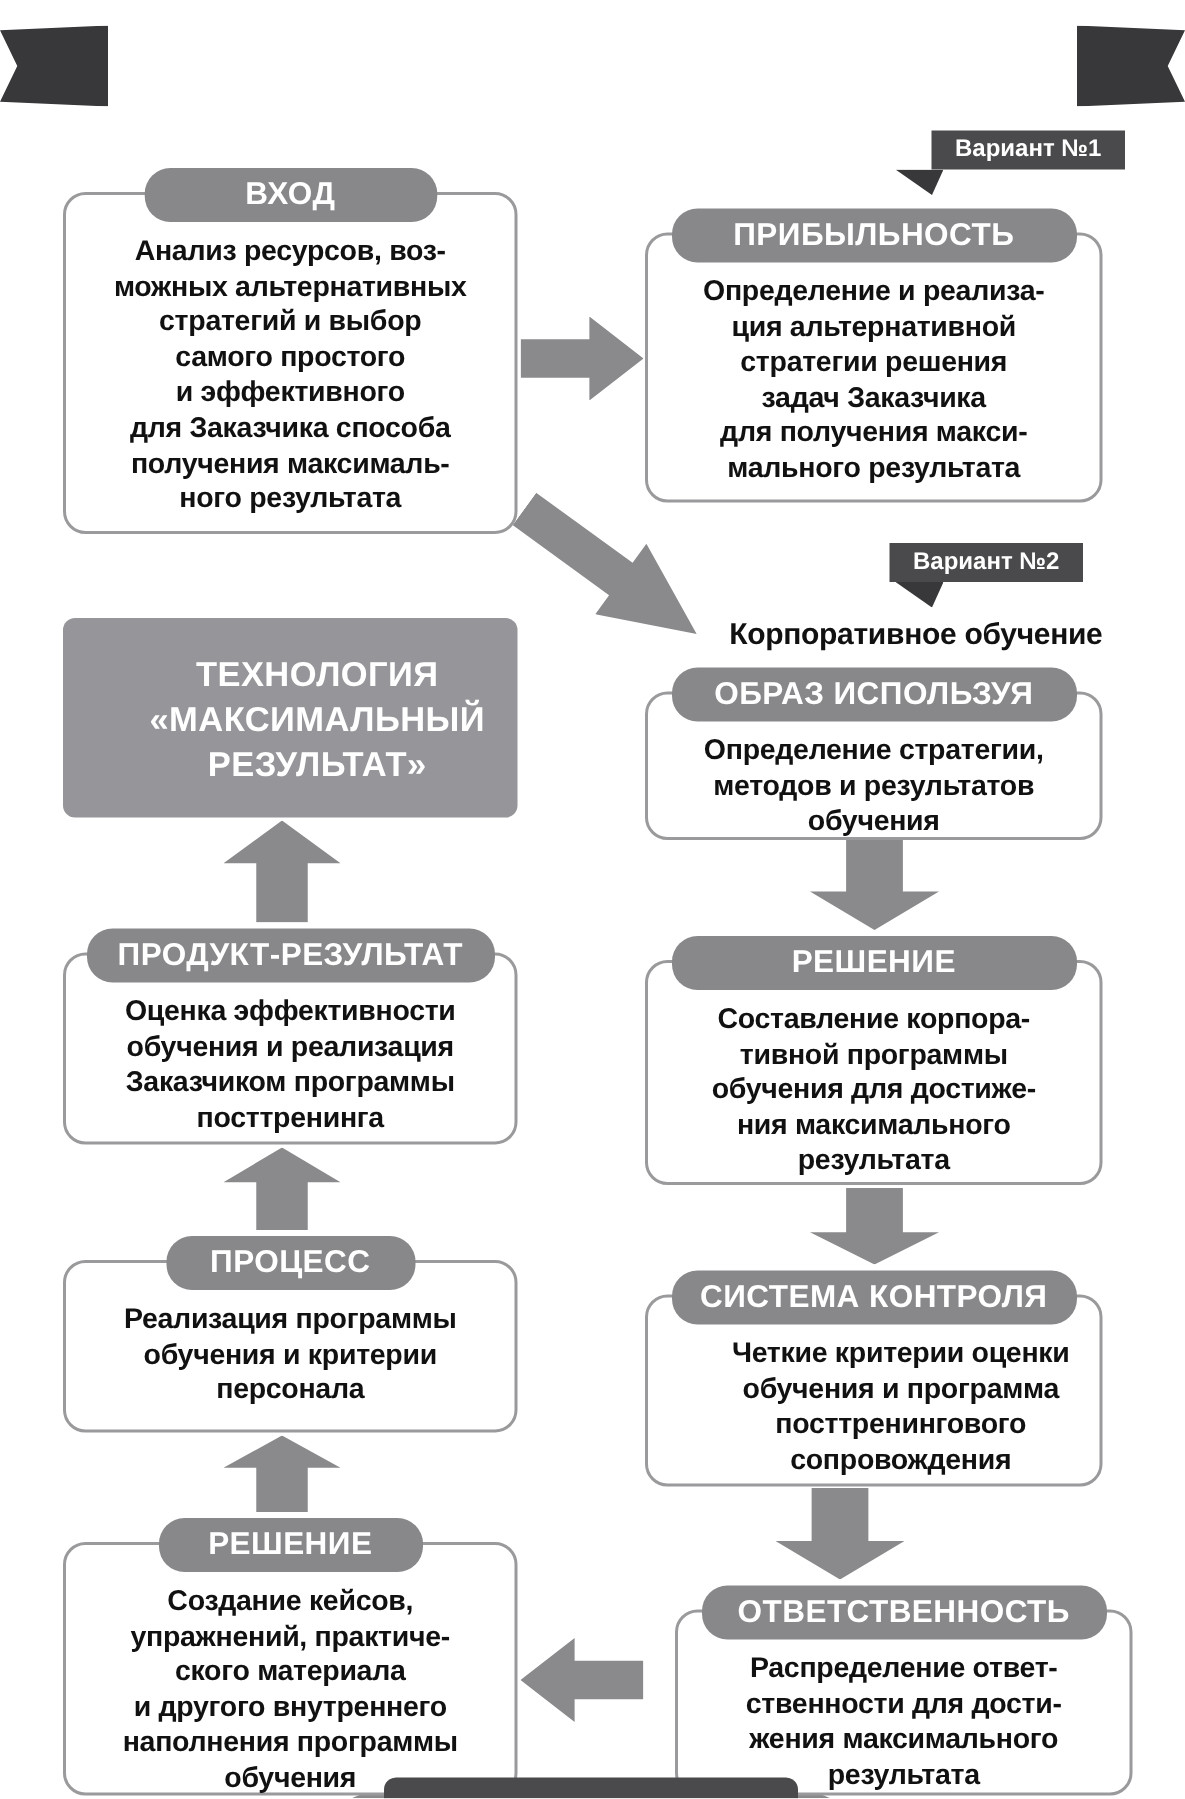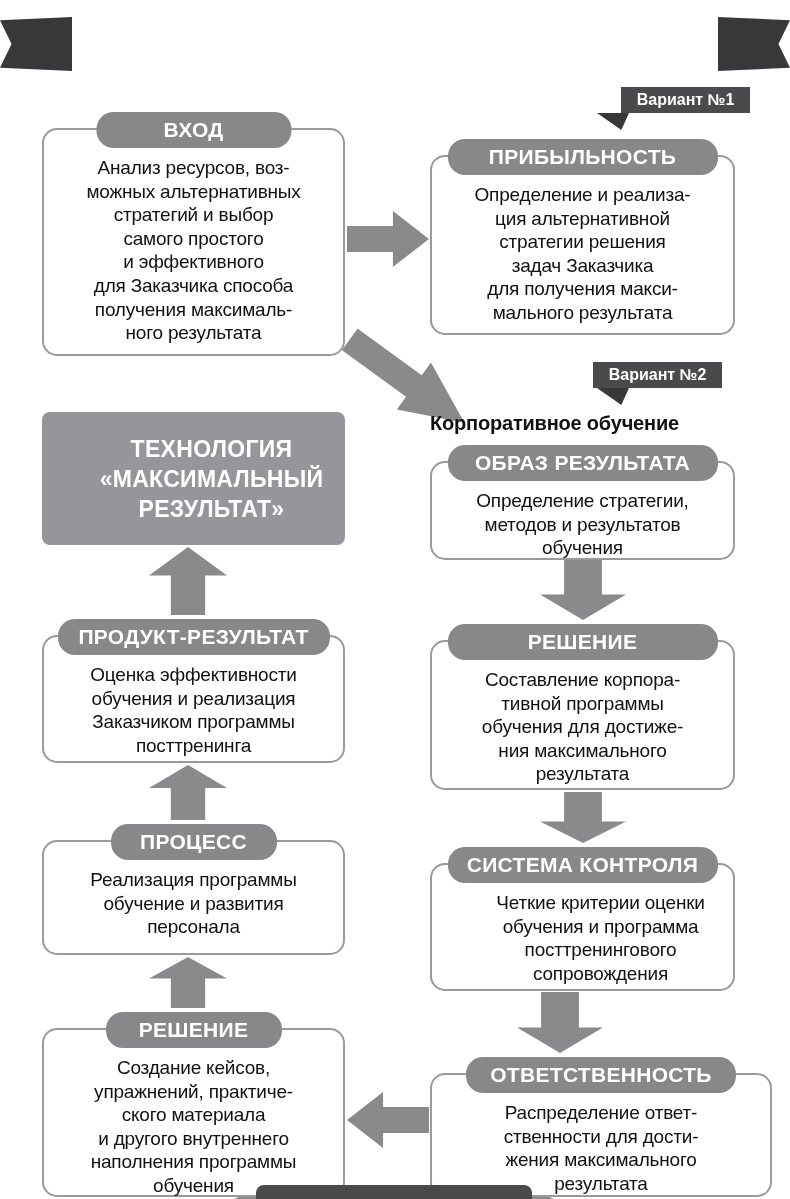--- a/index.html
+++ b/index.html
@@ -31,21 +31,21 @@
   }
   .box-header {
     position:absolute; top:-18px; left:50%; transform:translateX(-50%);
     height:36px; line-height:36px;
     background:var(--header-bg,#88888b);
     color:#fff; font-weight:bold; font-size:21px; text-align:center;
     border-radius:17px; white-space:nowrap; letter-spacing:0.3px;
   }
   .box-body {
     padding:26px 4px 6px; text-align:center; color:#111;
-    font-weight:normal; font-size:19px; line-height:23.6px;
+    font-weight:bold; font-size:19px; line-height:23.6px;
     white-space:pre-line; letter-spacing:-0.2px;
   }
   .tech-box {
     position:absolute; left:42px; top:412px; width:303px; height:133px;
     background:var(--tech-bg,#96969a); border-radius:8px; z-index:3;
     display:flex; align-items:center; justify-content:center;padding-left:36px;
   }
   .tech-text {
     color:#fff; font-weight:bold; font-size:23px; line-height:30px;
     text-align:center; white-space:pre-line; letter-spacing:0.3px;
@@ -57,21 +57,21 @@
     background:var(--banner-bg,#4a4a4c); color:#fff; z-index:4;
     font-size:16px; font-weight:bold; text-align:center;
   }
   .tag-fold {
     position:absolute; width:32px; height:17px; z-index:3;
     background:var(--banner-tail,#38383a);
     clip-path:polygon(0 0, 100% 0, 76% 100%);
   }
   .corp-label {
     position:absolute; left:430px; top:412px; width:305px;
-    text-align:left; font-size:20px; font-weight:bold; letter-spacing:-0.2px;
+    text-align:right; font-size:20px; font-weight:bold; letter-spacing:-0.2px;
     color:#111; z-index:4;
   }
 
   
   .arrow { position:absolute; background:var(--arrow,#8a8a8d); z-index:2; }
   .arrow.right { clip-path:polygon(0 27%, 56% 27%, 56% 0, 100% 50%, 56% 100%, 56% 73%, 0 73%); }
   .arrow.left  { clip-path:polygon(100% 27%, 44% 27%, 44% 0, 0 50%, 44% 100%, 44% 73%, 100% 73%); }
   .arrow.up    { clip-path:polygon(50% 0, 100% 42%, 72% 42%, 72% 100%, 28% 100%, 28% 42%, 0 42%); }
   .arrow.down  { clip-path:polygon(28% 0, 72% 0, 72% 58%, 100% 58%, 50% 100%, 0 58%, 28% 58%); }
 
@@ -131,21 +131,21 @@
     <div class="box-header" style="width:272px;">ПРОДУКТ-РЕЗУЛЬТАТ</div>
     <div class="box-body">Оценка эффективности
 обучения и реализация
 Заказчиком программы
 посттренинга</div>
   </div>
 
   <div class="flow-box" style="left:42px; top:840px; width:303px; height:115px;">
     <div class="box-header" style="width:166px;">ПРОЦЕСС</div>
     <div class="box-body">Реализация программы
-обучение и развития
+обучения и критерии
 персонала</div>
   </div>
 
   <div class="flow-box" style="left:42px; top:1028px; width:303px; height:169px;">
     <div class="box-header" style="width:176px;">РЕШЕНИЕ</div>
     <div class="box-body">Создание кейсов,
 упражнений, практиче-
 ского материала
 и другого внутреннего
 наполнения программы
@@ -156,21 +156,21 @@
     <div class="box-header" style="width:270px;">ПРИБЫЛЬНОСТЬ</div>
     <div class="box-body">Определение и реализа-
 ция альтернативной
 стратегии решения
 задач Заказчика
 для получения макси-
 мального результата</div>
   </div>
 
   <div class="flow-box" style="left:430px; top:461px; width:305px; height:99px;">
-    <div class="box-header" style="width:270px;">ОБРАЗ РЕЗУЛЬТАТА</div>
+    <div class="box-header" style="width:270px;">ОБРАЗ ИСПОЛЬЗУЯ</div>
     <div class="box-body">Определение стратегии,
 методов и результатов
 обучения</div>
   </div>
 
   <div class="flow-box" style="left:430px; top:640px; width:305px; height:150px;">
     <div class="box-header" style="width:270px;">РЕШЕНИЕ</div>
     <div class="box-body">Составление корпора-
 тивной программы
 обучения для достиже-
@@ -179,21 +179,21 @@
   </div>
 
   <div class="flow-box" style="left:430px; top:863px; width:305px; height:128px;padding-left:36px;">
     <div class="box-header" style="width:270px;">СИСТЕМА КОНТРОЛЯ</div>
     <div class="box-body">Четкие критерии оценки
 обучения и программа
 посттренингового
 сопровождения</div>
   </div>
 
-  <div class="flow-box" style="left:430px; top:1073px; width:342px; height:124px;">
+  <div class="flow-box" style="left:450px; top:1073px; width:305px; height:124px;">
     <div class="box-header" style="width:270px;">ОТВЕТСТВЕННОСТЬ</div>
     <div class="box-body">Распределение ответ-
 ственности для дости-
 жения максимального
 результата</div>
   </div>
 
   <div class="bottom-side left"></div>
   <div class="bottom-side right"></div>
   <div class="bottom-stub"></div>

